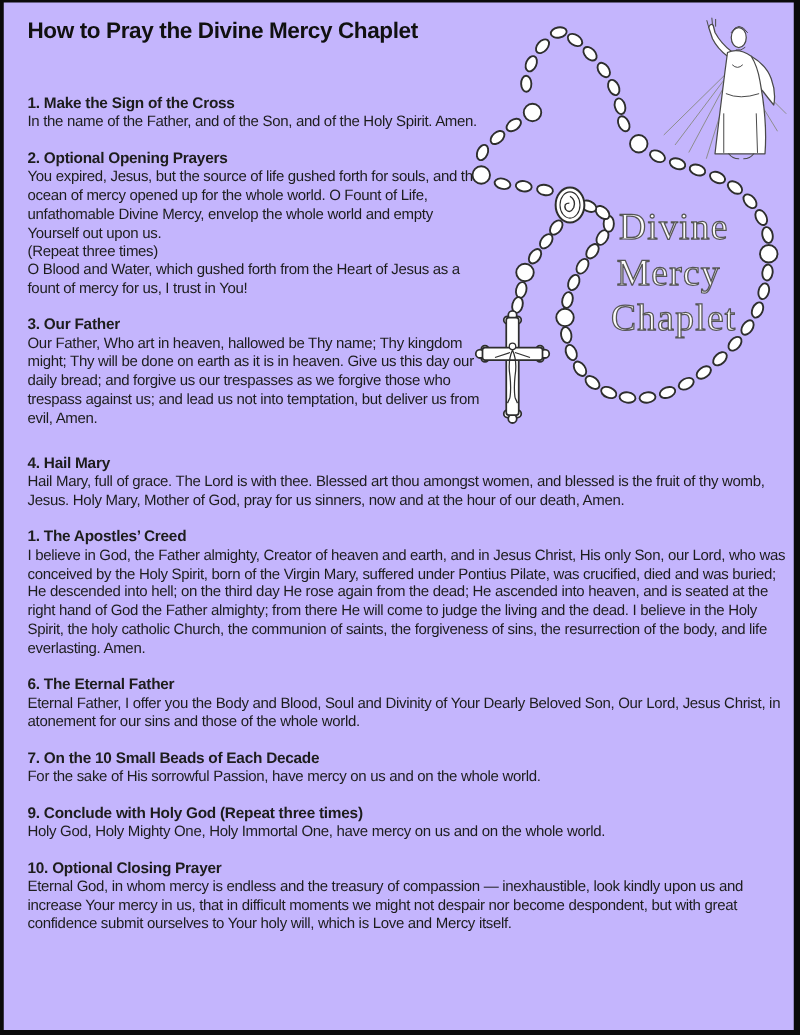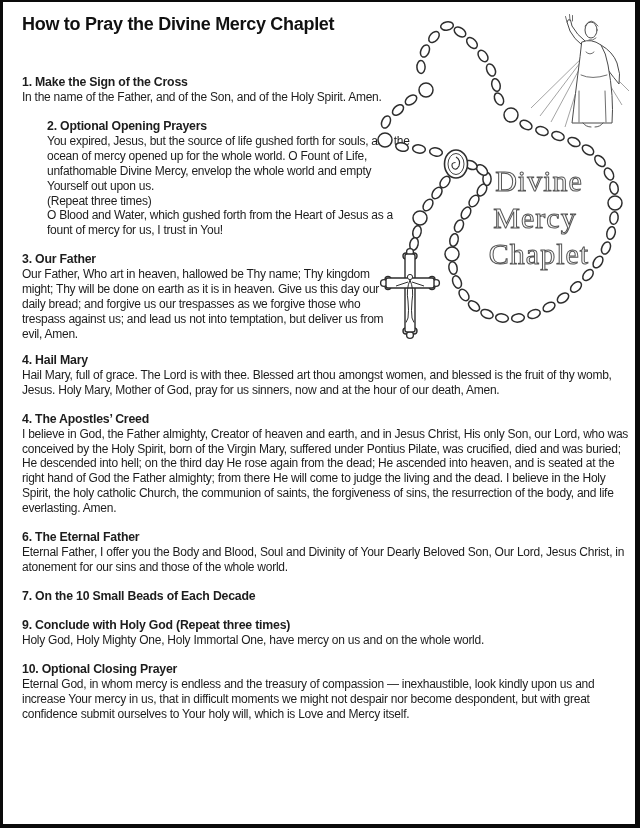--- a/index.html
+++ b/index.html
@@ -6,21 +6,21 @@
     margin: 0; padding: 0;
     width: 640px; height: 828px;
     overflow: hidden;
     background: #0a0a0a;
     font-family: "Liberation Sans", sans-serif;
   }
   .page {
     position: absolute;
     left: 3px; top: 2px;
     width: 632px; height: 822px;
-    background: #ffffff;
+    background: #c4b5fd;
   }
   .content {
     position: absolute;
     left: 19px; top: 12px;
     width: 608px;
     color: #1d1d1d;
   }
   h1.title {
     margin: 0 0 16px 0;
     font-size: 18px;
@@ -35,23 +35,23 @@
     line-height: 15px;
     letter-spacing: -0.2px;
   }
   .sec .body {
     font-size: 12px;
     line-height: 14.9px;
     letter-spacing: -0.25px;
     white-space: pre-line;
   }
   .w1 { max-width: 404px; margin-top: 40px; }
-  .w2 { max-width: 366px; margin-left: 25px; }
+  .w2 { max-width: 366px; }
   .w3 { max-width: 362px; }
-  .s3 { margin-bottom: 11px; }
+  .s3 { margin-bottom: 21px; }
   .illus {
     position: absolute;
     left: 372px; top: 3px;
     width: 262px; height: 340px;
   }
   .beads ellipse { fill: #fff; stroke: #2e2e2e; stroke-width: 1.5px; }
   .caption-text {
     font-family: "Liberation Serif", "DejaVu Serif", serif;
     font-size: 30px;
     fill: #fbfbfb;
@@ -99,31 +99,32 @@
       <div class="heading">3. Our Father</div>
       <div class="body">Our Father, Who art in heaven, hallowed be Thy name; Thy kingdom might; Thy will be done on earth as it is in heaven. Give us this day our daily bread; and forgive us our trespasses as we forgive those who trespass against us; and lead us not into temptation, but deliver us from evil, Amen.</div>
     </div>
 
     <div class="sec">
       <div class="heading">4. Hail Mary</div>
       <div class="body">Hail Mary, full of grace. The Lord is with thee. Blessed art thou amongst women, and blessed is the fruit of thy womb, Jesus. Holy Mary, Mother of God, pray for us sinners, now and at the hour of our death, Amen.</div>
     </div>
 
     <div class="sec">
-      <div class="heading">4. The Apostles’ Creed</div>
+      <div class="heading">1. The Apostles’ Creed</div>
       <div class="body">I believe in God, the Father almighty, Creator of heaven and earth, and in Jesus Christ, His only Son, our Lord, who was conceived by the Holy Spirit, born of the Virgin Mary, suffered under Pontius Pilate, was crucified, died and was buried; He descended into hell; on the third day He rose again from the dead; He ascended into heaven, and is seated at the right hand of God the Father almighty; from there He will come to judge the living and the dead. I believe in the Holy Spirit, the holy catholic Church, the communion of saints, the forgiveness of sins, the resurrection of the body, and life everlasting. Amen.</div>
     </div>
 
     <div class="sec">
       <div class="heading">6. The Eternal Father</div>
       <div class="body">Eternal Father, I offer you the Body and Blood, Soul and Divinity of Your Dearly Beloved Son, Our Lord, Jesus Christ, in atonement for our sins and those of the whole world.</div>
     </div>
 
     <div class="sec">
       <div class="heading">7. On the 10 Small Beads of Each Decade</div>
+      <div class="body">For the sake of His sorrowful Passion, have mercy on us and on the whole world.</div>
     </div>
 
 
     <div class="sec">
       <div class="heading">9. Conclude with Holy God (Repeat three times)</div>
       <div class="body">Holy God, Holy Mighty One, Holy Immortal One, have mercy on us and on the whole world.</div>
     </div>
 
     <div class="sec">
       <div class="heading">10. Optional Closing Prayer</div>

